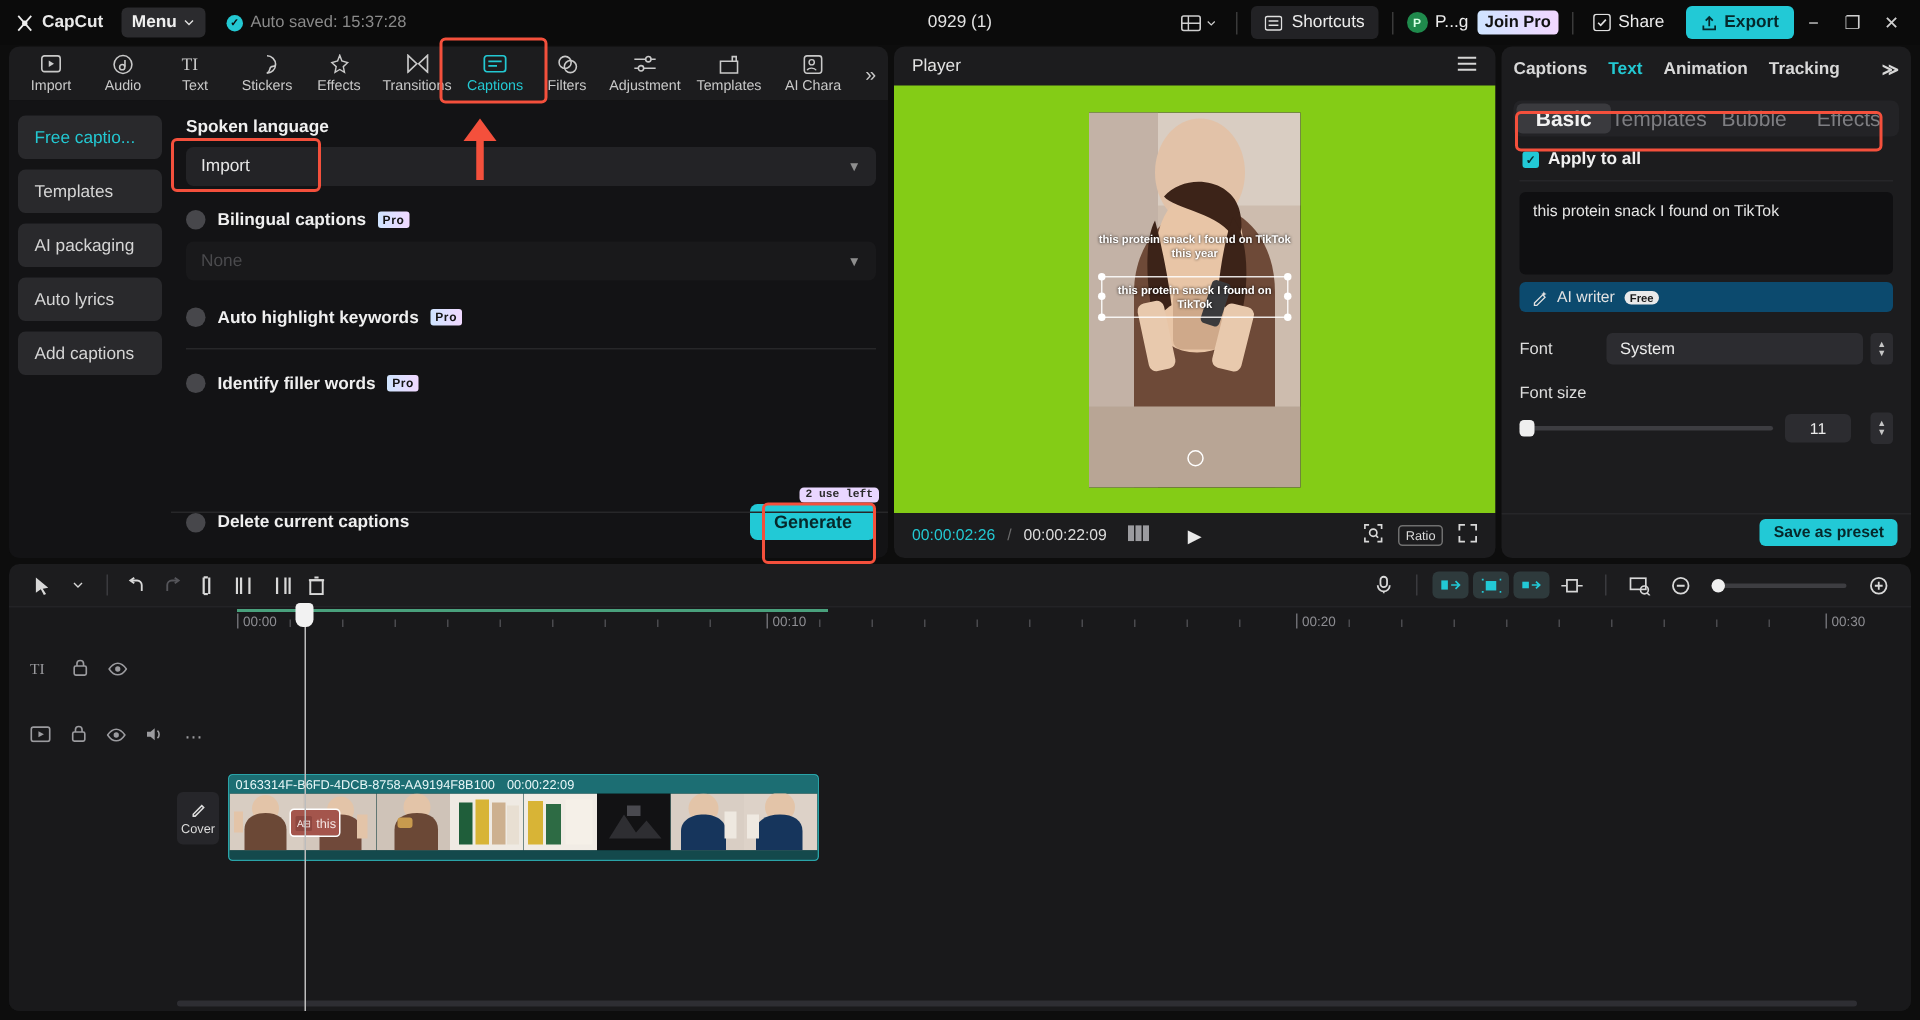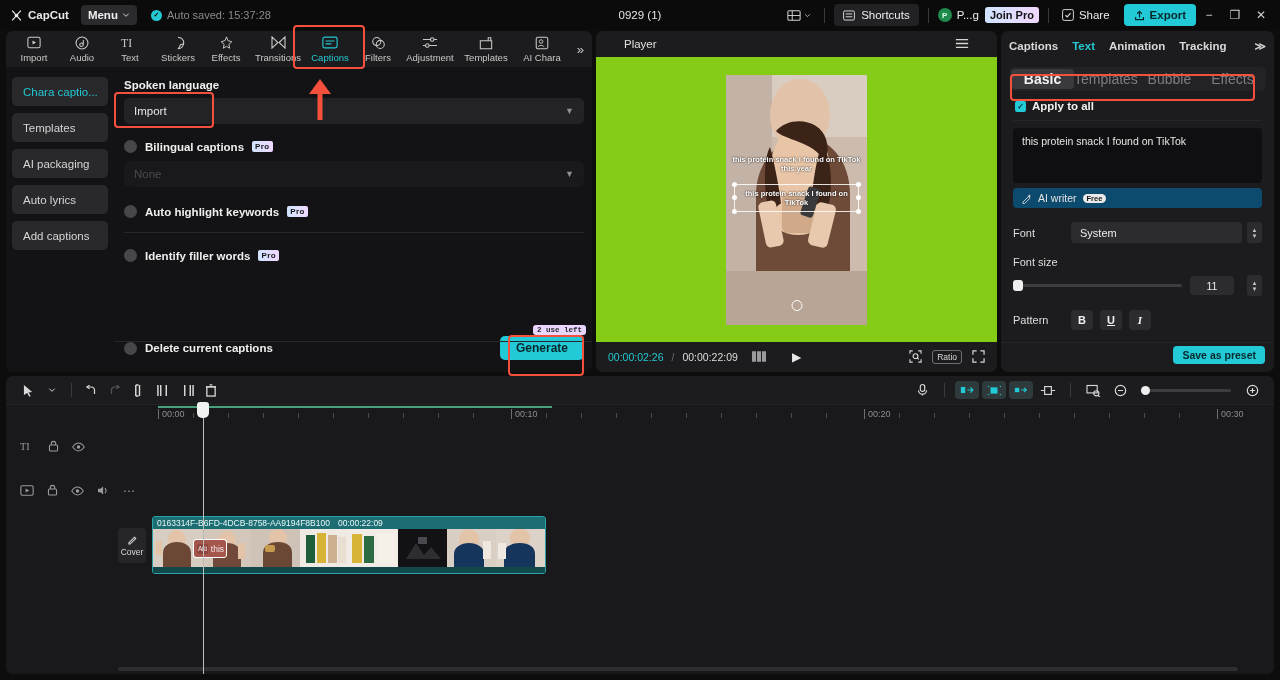--- a/index.html
+++ b/index.html
@@ -106,21 +106,21 @@
   .useleft{
     position:absolute; right:-2px; top:-11px; background:#e9d6ff; color:#2a2a2a;
     font-size:7.5px; border-radius:3px; padding:1px 4px; font-family:"Liberation Mono", monospace;
   }
 
   
   .player{
     position:absolute; left:596px; top:31px; width:401px; height:341px;
     background:#1c1c1e; border-radius:7px; overflow:hidden;
   }
-  .player-head{ height:26px; display:flex; align-items:center; padding:0 28px; font-size:11.5px; color:#e2e2e2;}
+  .player-head{ height:26px; display:flex; align-items:center; padding:0 12px; font-size:11.5px; color:#e2e2e2;}
   .player-head .ham{ margin-left:auto; color:#d5d5d5; }
   .stage{ position:relative; height:285px; background:#84cc16; display:flex; align-items:center; justify-content:center;}
   .video{
     position:relative; width:141px; height:250px; overflow:hidden; background:#2a2420;
   }
   .vid-bg{ position:absolute; inset:0; }
   .cap1{
     position:absolute; left:4px; right:4px; top:80px; text-align:center; color:#fff;
     font-size:7.5px; line-height:1.25; font-weight:bold; text-shadow:0 0 2px #000;
   }
@@ -418,21 +418,21 @@
           </svg>
         </span>
       <span>AI Chara</span>
     </div>
     <div class="tmore">»</div>
   </div>
 
   <div class="leftpanel">
     <div class="lp-side">
       <div class="lp-item active">
-          <span>Chara captio...</span>
+          <span>Free captio...</span>
         </div>
       <div class="lp-item">
           <span>Templates</span>
         </div>
       <div class="lp-item">
           <span>AI packaging</span>
         </div>
       <div class="lp-item">
           <span>Auto lyrics</span>
         </div>
@@ -597,26 +597,20 @@
       <span class="track">
           <span class="knob"></span>
         </span>
       <span class="numbox">11</span>
       <span class="spin">
           <span>▲</span>
           <span>▼</span>
         </span>
     </div>
 
-    <div class="ctl-row">
-      <span class="ctl-lbl">Pattern</span>
-      <span class="pat-btn" style="font-weight:bold">B</span>
-      <span class="pat-btn" style="text-decoration:underline">U</span>
-      <span class="pat-btn" style="font-style:italic;font-family:'Liberation Serif',serif">I</span>
-    </div>
     <div style="position:absolute;left:0;right:0;bottom:29px;height:1px;background:#262629"></div>
     <div class="savepreset">Save as preset</div>
   </div>
 
   <div class="timeline">
     <div class="tl-tools">
       <span class="tt">
           <svg width="11" height="13" viewBox="0 0 12 14">
             <path d="M1 1l9 7.5-4 .6L8.4 13 6.8 13.7 4.6 9.6 1 12z" fill="#d8d8d8"></path>
           </svg>

